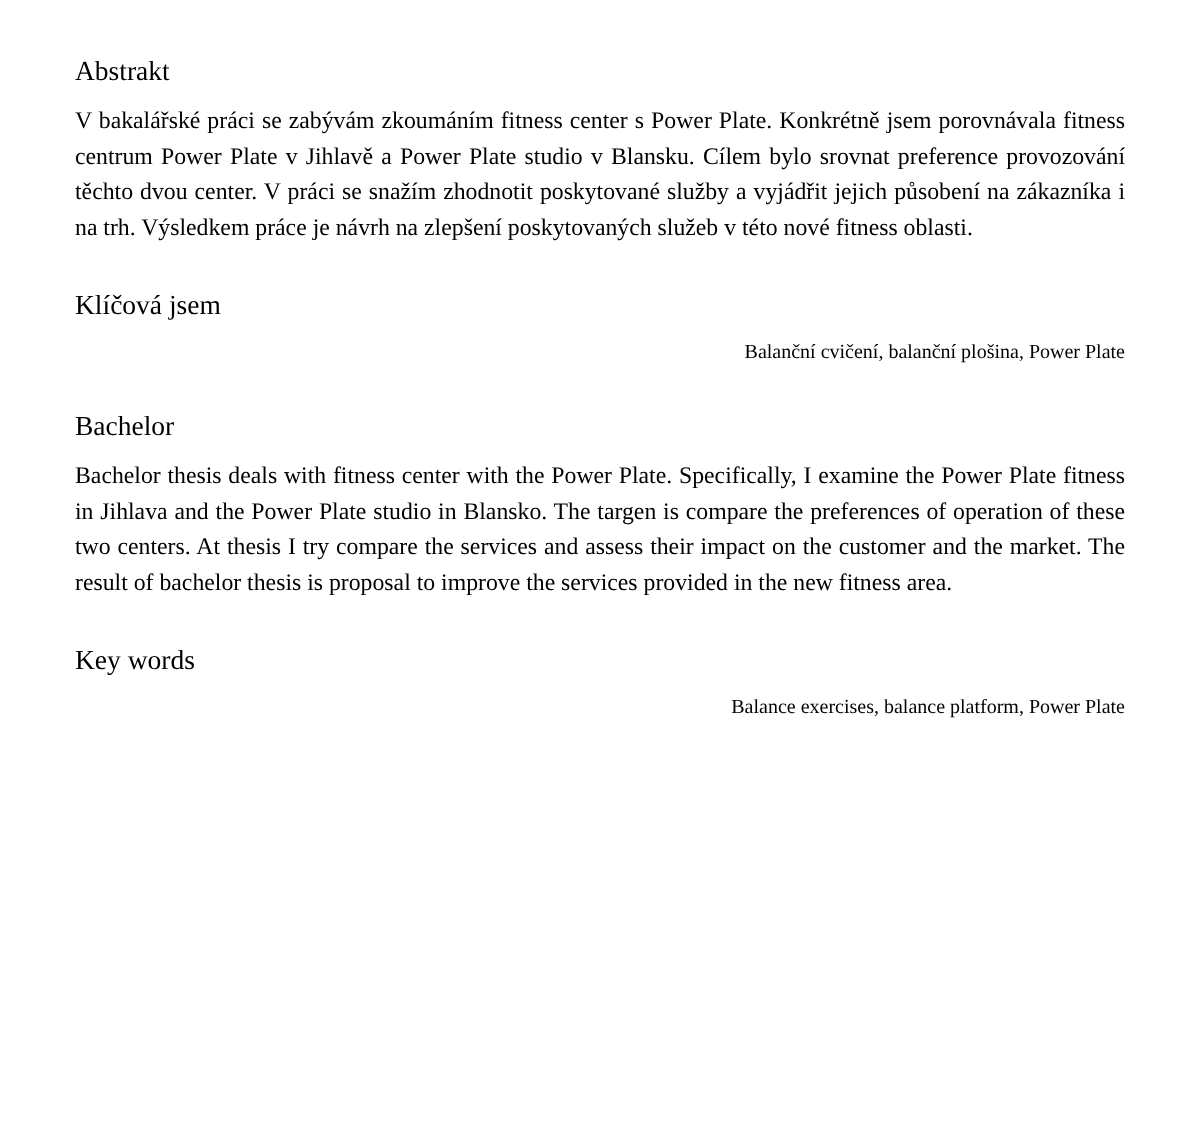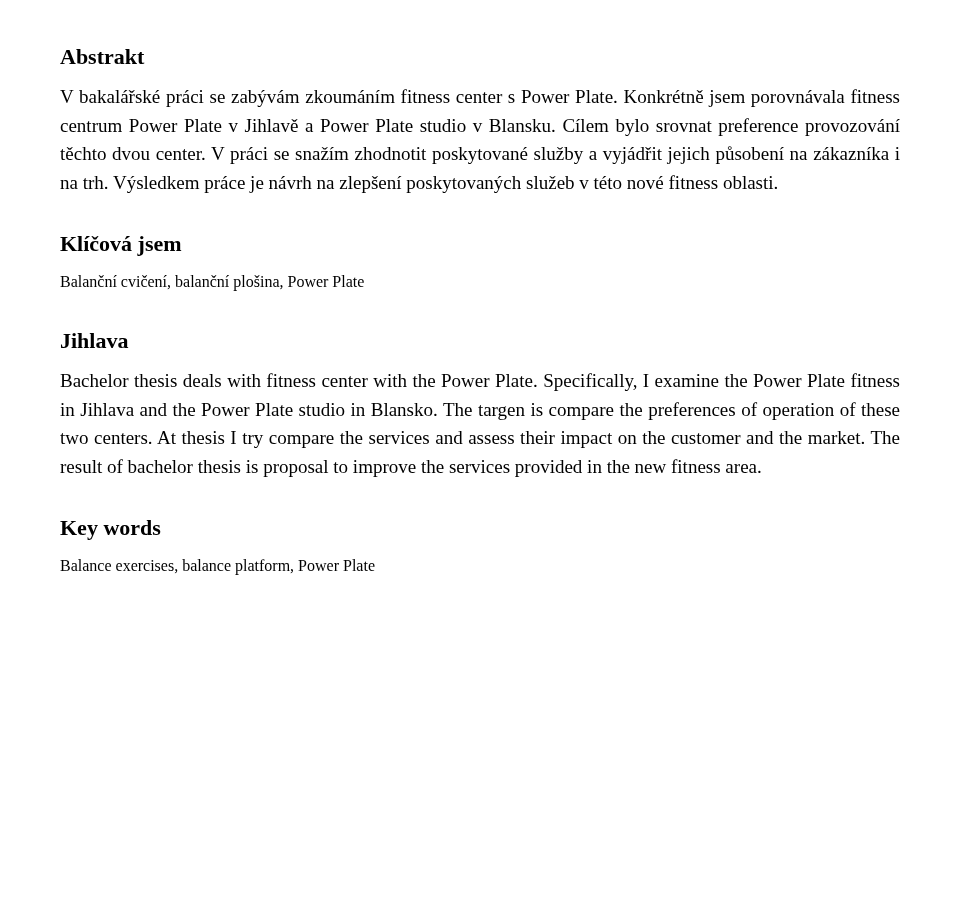--- a/index.html
+++ b/index.html
@@ -12,53 +12,53 @@
       background: #ffffff;
       font-family: "Times New Roman", Times, serif;
       font-size: 16px;
       color: #000000;
       padding: 40px 60px;
       line-height: 1.5;
     }
 
     .section-title {
       font-size: 22px;
-      font-weight: bold;
+      font-weight: normal;
       margin-bottom: 10px;
     }
 
     .body-text {
       font-size: 19px;
       text-align: justify;
       margin-bottom: 10px;
     }
 
     .section-block {
       margin-bottom: 30px;
     }
 
     .keywords-text {
       font-size: 16px;
-      text-align: left;
+      text-align: right;
     }
   </style>
 </head>
 <body>
 
 <div class="section-block">
   <div class="section-title">Abstrakt</div>
   <p class="body-text">V bakalářské práci se zabývám zkoumáním fitness center s Power Plate. Konkrétně jsem porovnávala fitness centrum Power Plate v Jihlavě a Power Plate studio v Blansku. Cílem bylo srovnat preference provozování těchto dvou center. V práci se snažím zhodnotit poskytované služby a vyjádřit jejich působení na zákazníka i na trh. Výsledkem práce je návrh na zlepšení poskytovaných služeb v této nové fitness oblasti.</p>
 </div>
 
 <div class="section-block">
   <div class="section-title">Klíčová jsem</div>
   <p class="keywords-text">Balanční cvičení, balanční plošina, Power Plate</p>
 </div>
 
 <div class="section-block">
-  <div class="section-title">Jihlava</div>
+  <div class="section-title">Bachelor</div>
   <p class="body-text">Bachelor thesis deals with fitness center with the Power Plate. Specifically, I examine the Power Plate fitness in Jihlava and the Power Plate studio in Blansko. The targen is compare the preferences of operation of these two centers. At thesis I try compare the services and  assess their impact on the customer and the market. The result of bachelor thesis is proposal to improve the services provided in the new fitness area.</p>
 </div>
 
 <div class="section-block">
   <div class="section-title">Key words</div>
   <p class="keywords-text">Balance exercises, balance platform, Power Plate</p>
 </div>
 
 </body></html>

